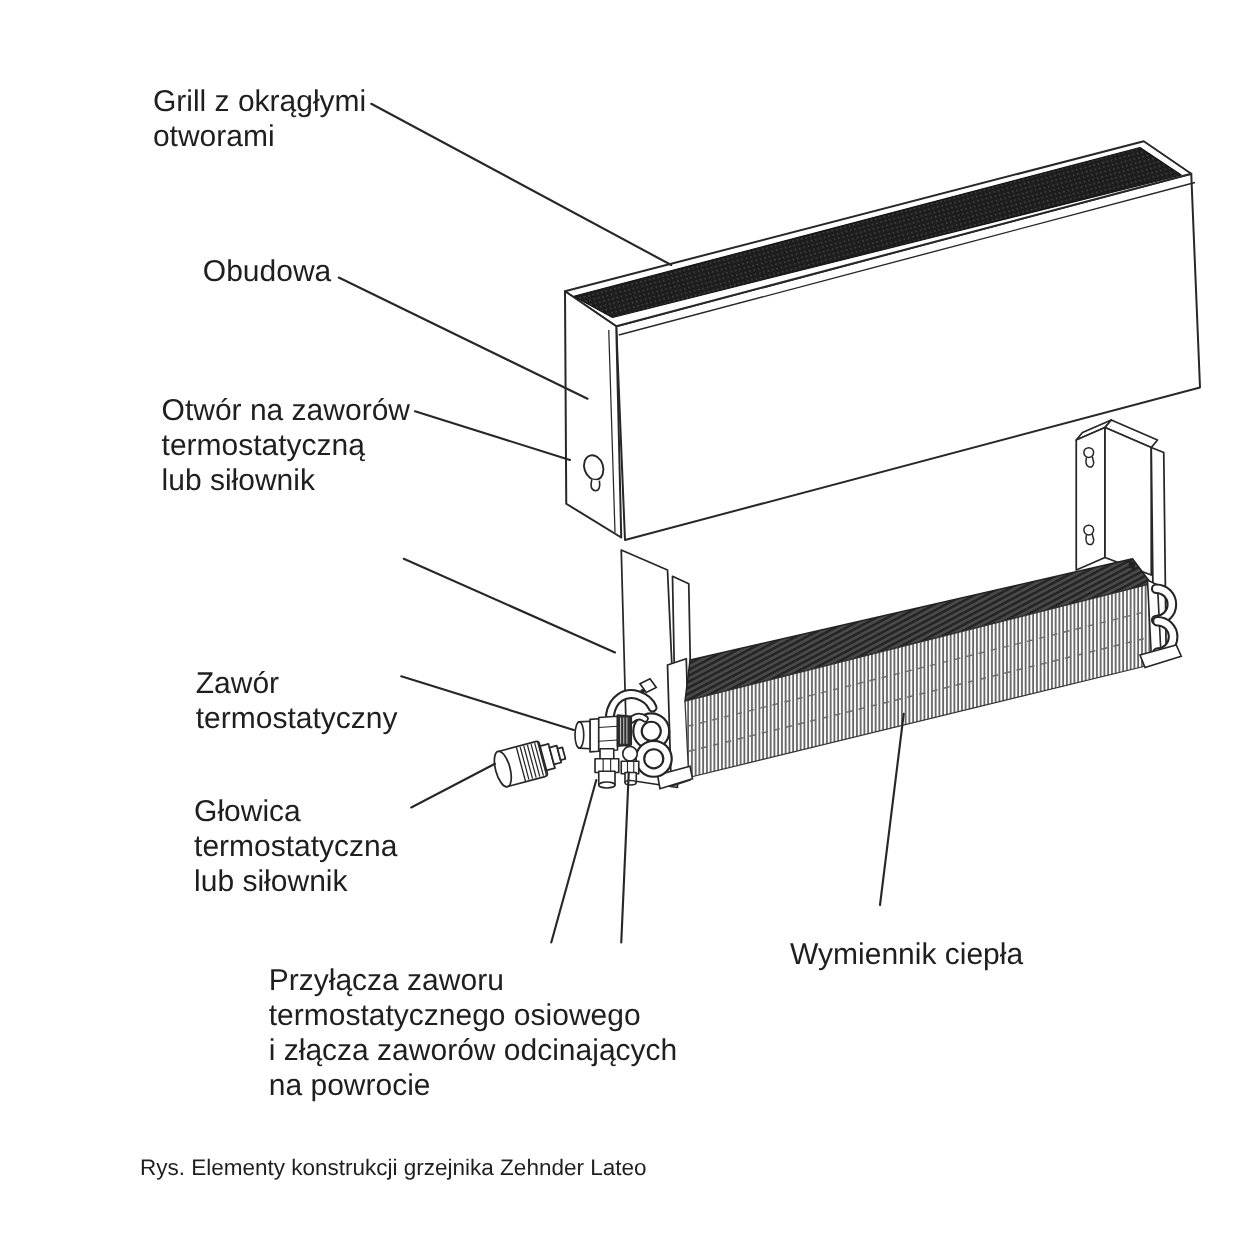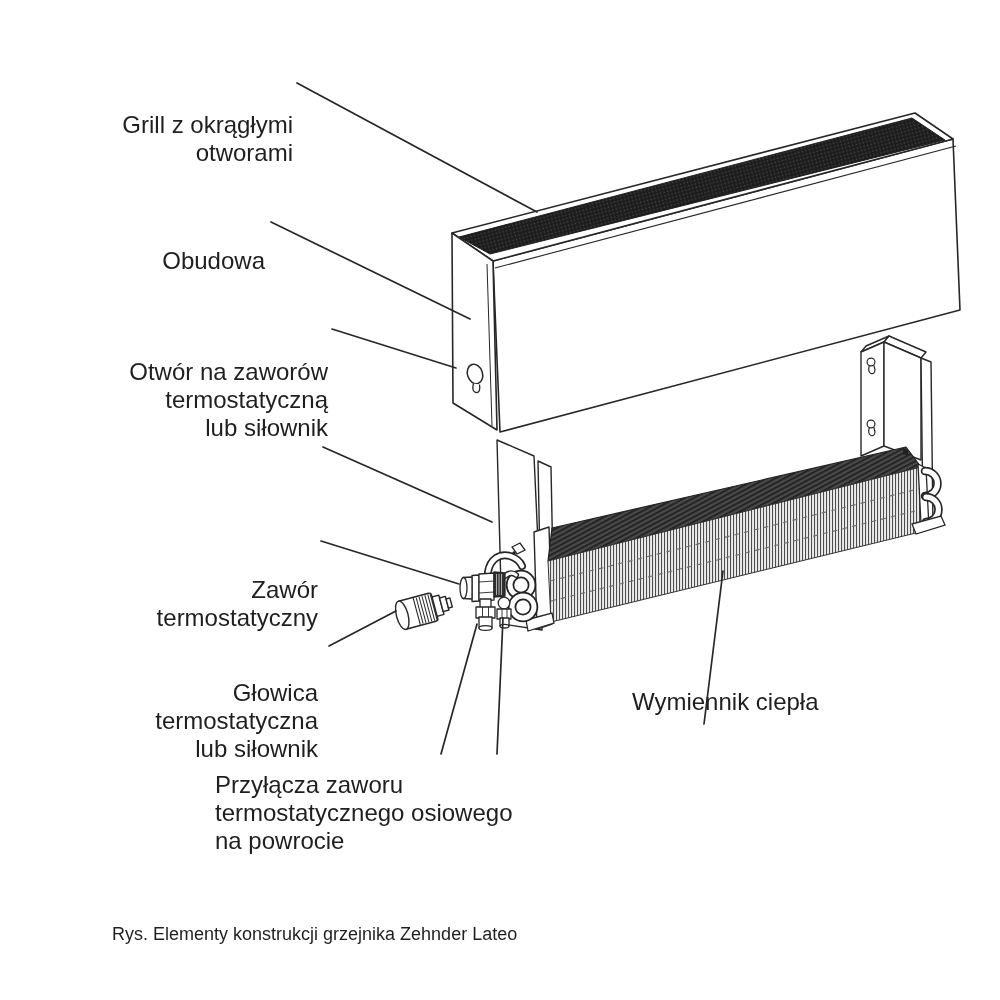--- a/index.html
+++ b/index.html
@@ -1,21 +1,21 @@
 <!DOCTYPE html>
 <html style="--text-color: #1f1f1f; --line-color: #272727; --grill-dark: #1d1d1d; --exchanger-top-dark: #4a4a4a; --fin-line: #4d4d4d; --background: #ffffff;"><head>
 <meta charset="utf-8">
 <style>
   html,body{margin:0;padding:0;background:var(--background,#fff);}
   .stage{position:relative;width:1000px;height:1000px;background:var(--background,#fff);
          font-family:"Liberation Sans",sans-serif;overflow:hidden;}
   .stage svg{position:absolute;left:0;top:0;}
   .label{position:absolute;font-size:24px;line-height:28px;color:var(--text-color,#1f1f1f);
          white-space:nowrap;}
-  .label.r{text-align:right;margin-top:43px;}
+  .label.r{text-align:left;}
   .caption{position:absolute;font-size:18px;line-height:30px;color:var(--text-color,#1f1f1f);
            white-space:nowrap;}
   [data-name]{box-sizing:border-box;}
 </style>
 </head>
 <body>
 
 <div class="stage" data-name="figure-page">
 
 <svg width="1000" height="1000" viewBox="0 0 1000 1000" data-name="diagram-svg">
@@ -179,22 +179,23 @@
 
 <div class="label r" style="top:636px;right:682px;" data-name="label-glowica">
   <div data-name="label-glowica-line1">Głowica</div>
   <div data-name="label-glowica-line2">termostatyczna</div>
   <div data-name="label-glowica-line3">lub siłownik</div>
 </div>
 
 <div class="label" style="top:755px;left:215px;margin-top:16px;" data-name="label-przylacza">
   <div data-name="label-przylacza-line1">Przyłącza zaworu</div>
   <div data-name="label-przylacza-line2">termostatycznego osiowego</div>
+  <div data-name="label-przylacza-line3">i złącza zaworów odcinających</div>
   <div data-name="label-przylacza-line4">na powrocie</div>
 </div>
 
-<div class="label" style="top:688px;left:632px;" data-name="label-wymiennik">
+<div class="label" style="top:750px;left:632px;" data-name="label-wymiennik">
   <div data-name="label-wymiennik-line1">Wymiennik ciepła</div>
 </div>
 
 <div class="caption" style="top:919px;left:112px;" data-name="figure-caption">Rys. Elementy konstrukcji grzejnika Zehnder Lateo</div>
 
 </div>
 
 </body></html>

